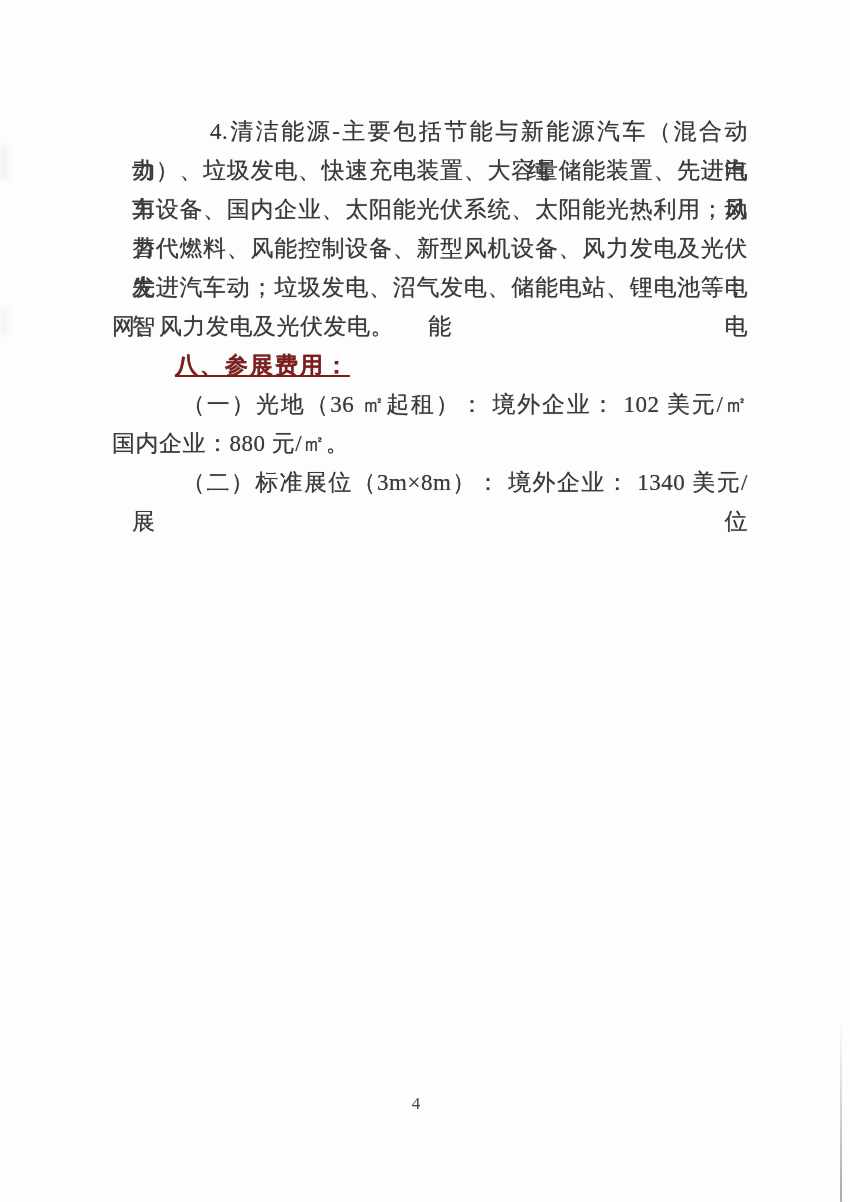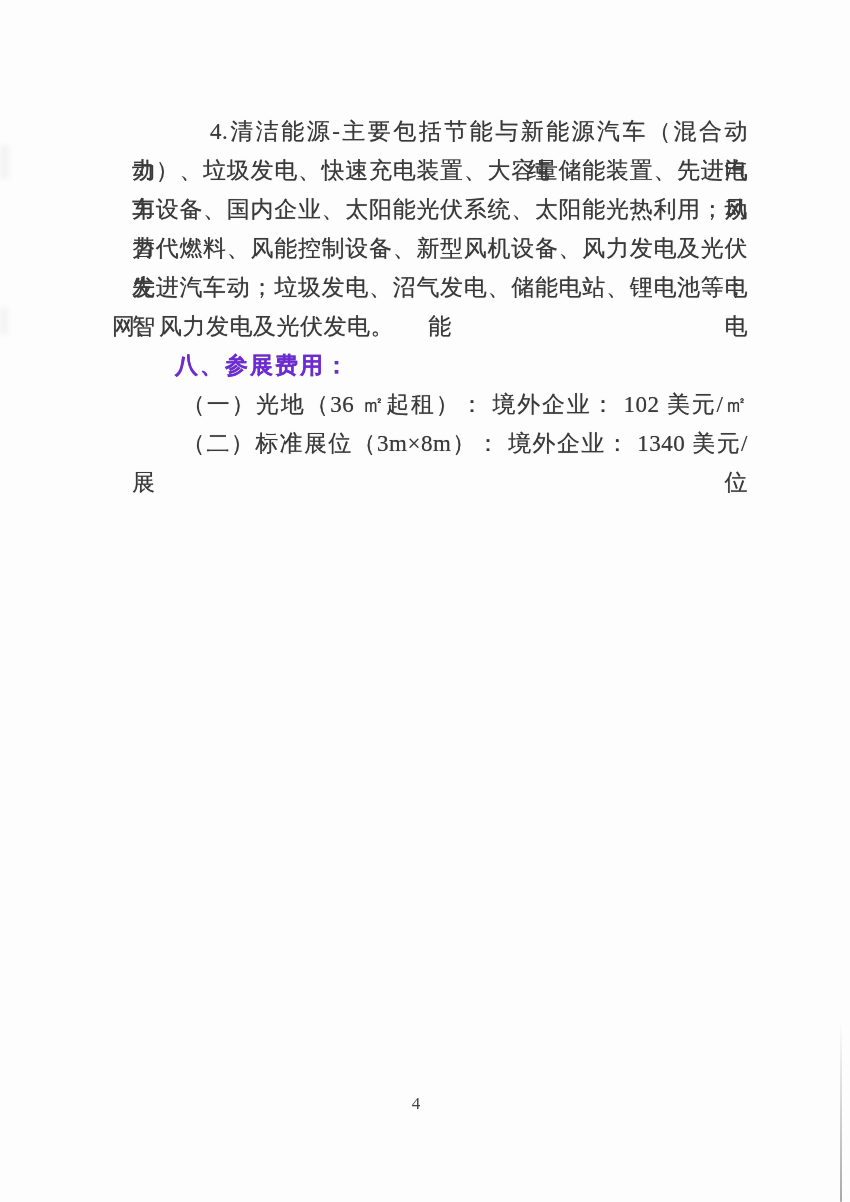--- a/index.html
+++ b/index.html
@@ -35,23 +35,24 @@
       white-space: normal;
       text-align: justify;
       text-align-last: justify;
       text-justify: inter-character;
       margin-left: 20px;
     }
     .indent-para { text-indent: 78px; }
     .indent-fee  { text-indent: 50px; }
     .heading {
       font-weight: 700;
-      color: #6d28d9;
+      color: #7f1d1d;
       text-indent: 63px;
       letter-spacing: 2px;
+      text-decoration: underline;
     }
     .footer-pagenum {
       position: absolute;
       left: 0;
       top: 1094px;
       width: 832px;
       text-align: center;
       font-size: 17px;
       color: #444444;
       font-family: "Liberation Serif", "DejaVu Serif", serif;
@@ -97,20 +98,21 @@
     <div class="line justify-last indent-para">4.清洁能源-主要包括节能与新能源汽车（混合动力、纯电</div>
     <div class="line justify-last">动）、垃圾发电、快速充电装置、大容量储能装置、先进汽车动</div>
     <div class="line justify-last">力设备、国内企业、太阳能光伏系统、太阳能光热利用；风力</div>
     <div class="line justify-last">替代燃料、风能控制设备、新型风机设备、风力发电及光伏发电</div>
     <div class="line justify-last">先进汽车动；垃圾发电、沼气发电、储能电站、锂电池等；智能电</div>
     <div class="line">网、风力发电及光伏发电。</div>
 
     <div class="line heading">八、参展费用：</div>
 
     <div class="line justify-last indent-fee">（一）光地（36 ㎡起租）： 境外企业： 102 美元/㎡</div>
+    <div class="line">国内企业：880 元/㎡。</div>
 
     <div class="line justify-last indent-fee">（二）标准展位（3m×8m）： 境外企业： 1340 美元/展位</div>
   </div>
 
   <div class="footer-pagenum">4</div>
 
   <div class="edge-line-right"></div>
 
 </div>
 

